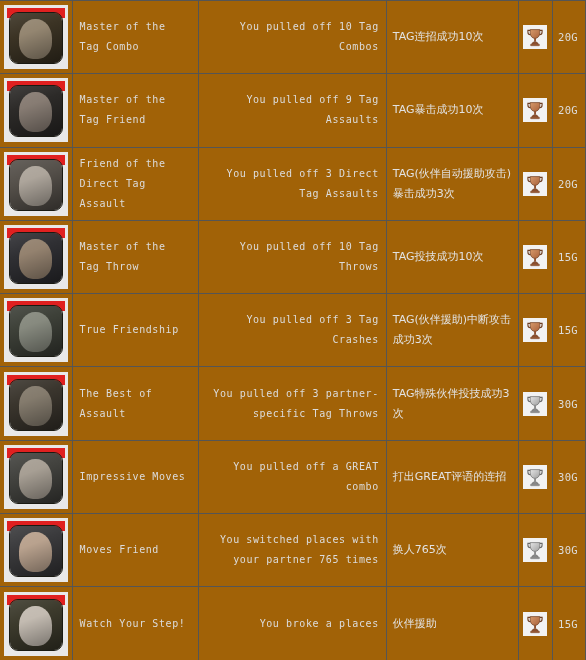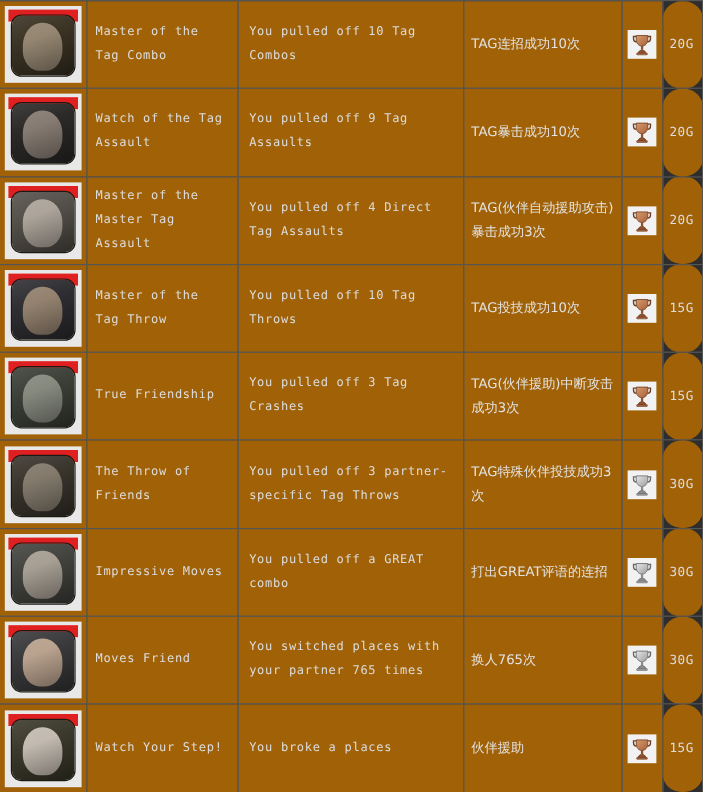--- a/index.html
+++ b/index.html
@@ -25,24 +25,24 @@
     color: #d8d8d8;
     background: #a16207;
     padding: 0;
   }
   #achievements-table tr:first-child td { border-top: 1px solid #555555; }
   #achievements-table td.col-icon { border-left: none; border-right: 1px solid #555555; }
 
   
   .col-icon   { width: 72px;  }
   .col-name   { width: 126px; }
-  .col-desc   { width: 188px; }
+  .col-desc   { width: 188px; text-align: right; }
   .col-cn     { width: 132px; }
   .col-trophy { width: 34px;  }
-  .col-score  { width: 33px; border-radius: 16px;  }
+  .col-score  { width: 33px;  }
 
   
   .icon-wrap {
     width: 64px; height: 64px;
     margin: 0 auto;
     background: #e8e8e8;
     padding: 3px;
     position: relative;
     overflow: hidden;
   }
@@ -161,21 +161,21 @@
       <div class="icon-wrap">
         <div class="icon-redband" style="background: rgb(224, 32, 32);"></div>
         <div class="portrait">
           <div class="p-bg" style="background: rgb(44, 42, 40);"></div>
           <div class="p-face" style="background: rgb(143, 131, 122);"></div>
           <div class="p-shade"></div>
         </div>
       </div>
     </td>
     <td class="col-name">
-      <div class="cell-text">Watch of the Tag Assault</div>
+      <div class="cell-text">Master of the Tag Friend</div>
     </td>
     <td class="col-desc">
       <div class="cell-text desc">You pulled off 9 Tag Assaults</div>
     </td>
     <td class="col-cn">
       <div class="cell-cn">TAG暴击成功10次</div>
     </td>
     <td class="col-trophy">
       <div class="trophy-box">
             <svg width="20" height="20" viewBox="0 0 20 20" aria-hidden="true">
@@ -204,24 +204,24 @@
       <div class="icon-wrap">
         <div class="icon-redband" style="background: rgb(224, 32, 32);"></div>
         <div class="portrait">
           <div class="p-bg" style="background: rgb(85, 80, 74);"></div>
           <div class="p-face" style="background: rgb(181, 173, 162);"></div>
           <div class="p-shade"></div>
         </div>
       </div>
     </td>
     <td class="col-name">
-      <div class="cell-text">Master of the Master Tag Assault</div>
-    </td>
-    <td class="col-desc">
-      <div class="cell-text desc">You pulled off 4 Direct Tag Assaults</div>
+      <div class="cell-text">Friend of the Direct Tag Assault</div>
+    </td>
+    <td class="col-desc">
+      <div class="cell-text desc">You pulled off 3 Direct Tag Assaults</div>
     </td>
     <td class="col-cn">
       <div class="cell-cn">TAG(伙伴自动援助攻击)暴击成功3次</div>
     </td>
     <td class="col-trophy">
       <div class="trophy-box">
             <svg width="20" height="20" viewBox="0 0 20 20" aria-hidden="true">
               <defs>
                 <linearGradient id="g_bronze-trophy-icon" x1="0" y1="0" x2="1" y2="1">
                   <stop offset="0%" stop-color="#d79a6c"></stop>
@@ -333,21 +333,21 @@
       <div class="icon-wrap">
         <div class="icon-redband" style="background: rgb(224, 32, 32);"></div>
         <div class="portrait">
           <div class="p-bg" style="background: rgb(58, 53, 45);"></div>
           <div class="p-face" style="background: rgb(139, 129, 115);"></div>
           <div class="p-shade"></div>
         </div>
       </div>
     </td>
     <td class="col-name">
-      <div class="cell-text">The Throw of Friends</div>
+      <div class="cell-text">The Best of Assault</div>
     </td>
     <td class="col-desc">
       <div class="cell-text desc">You pulled off 3 partner-specific Tag Throws</div>
     </td>
     <td class="col-cn">
       <div class="cell-cn">TAG特殊伙伴投技成功3次</div>
     </td>
     <td class="col-trophy">
       <div class="trophy-box">
             <svg width="20" height="20" viewBox="0 0 20 20" aria-hidden="true">

